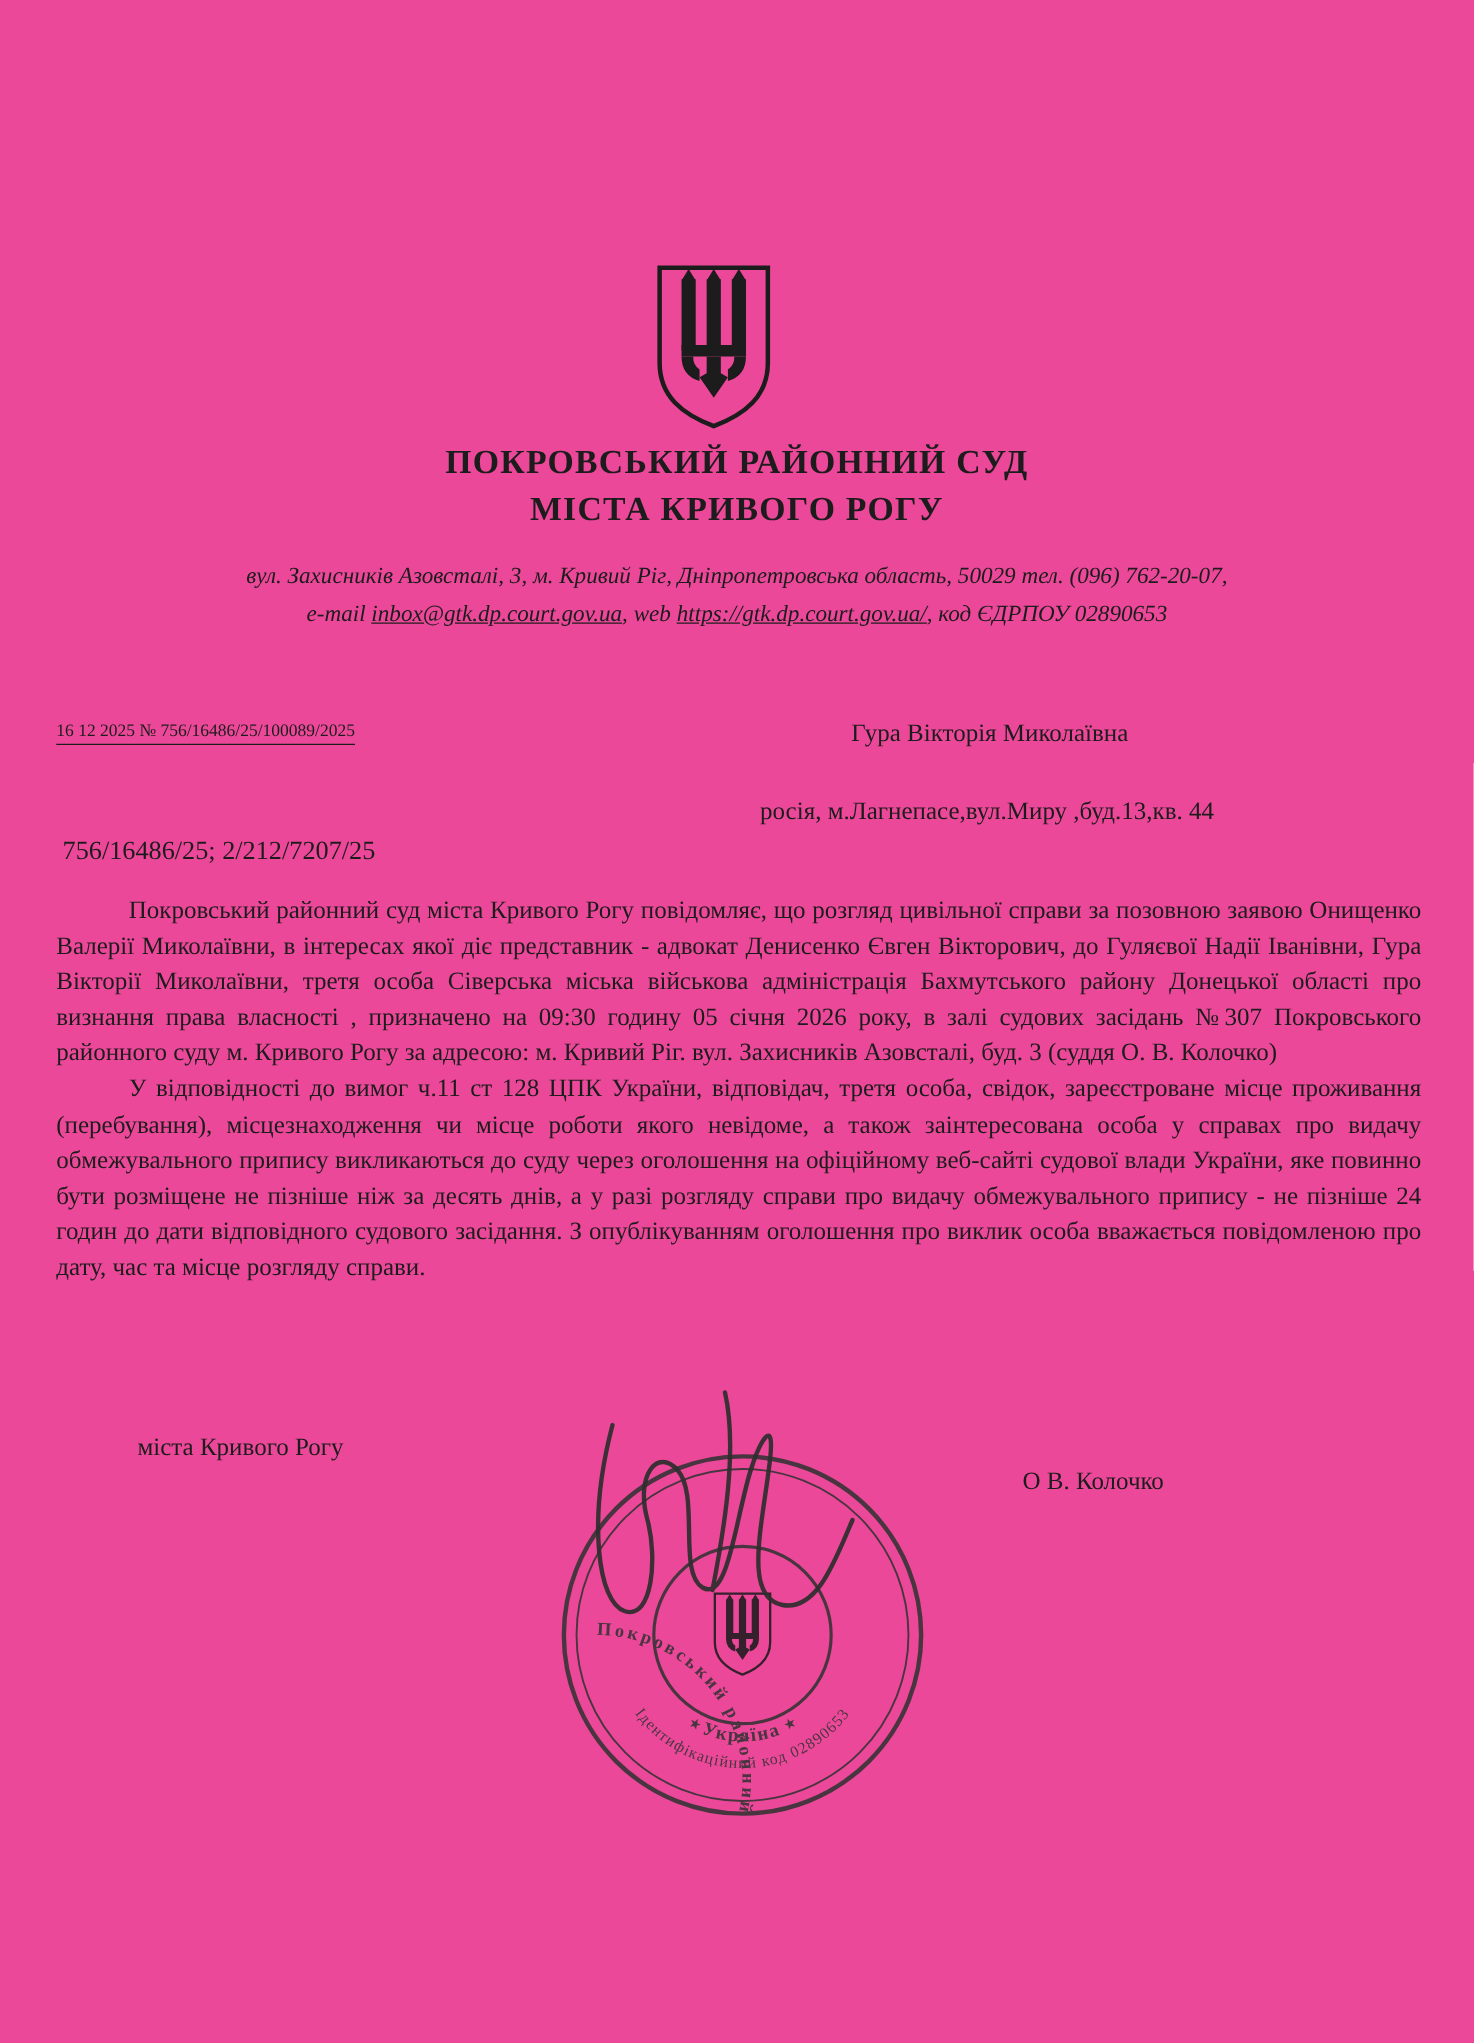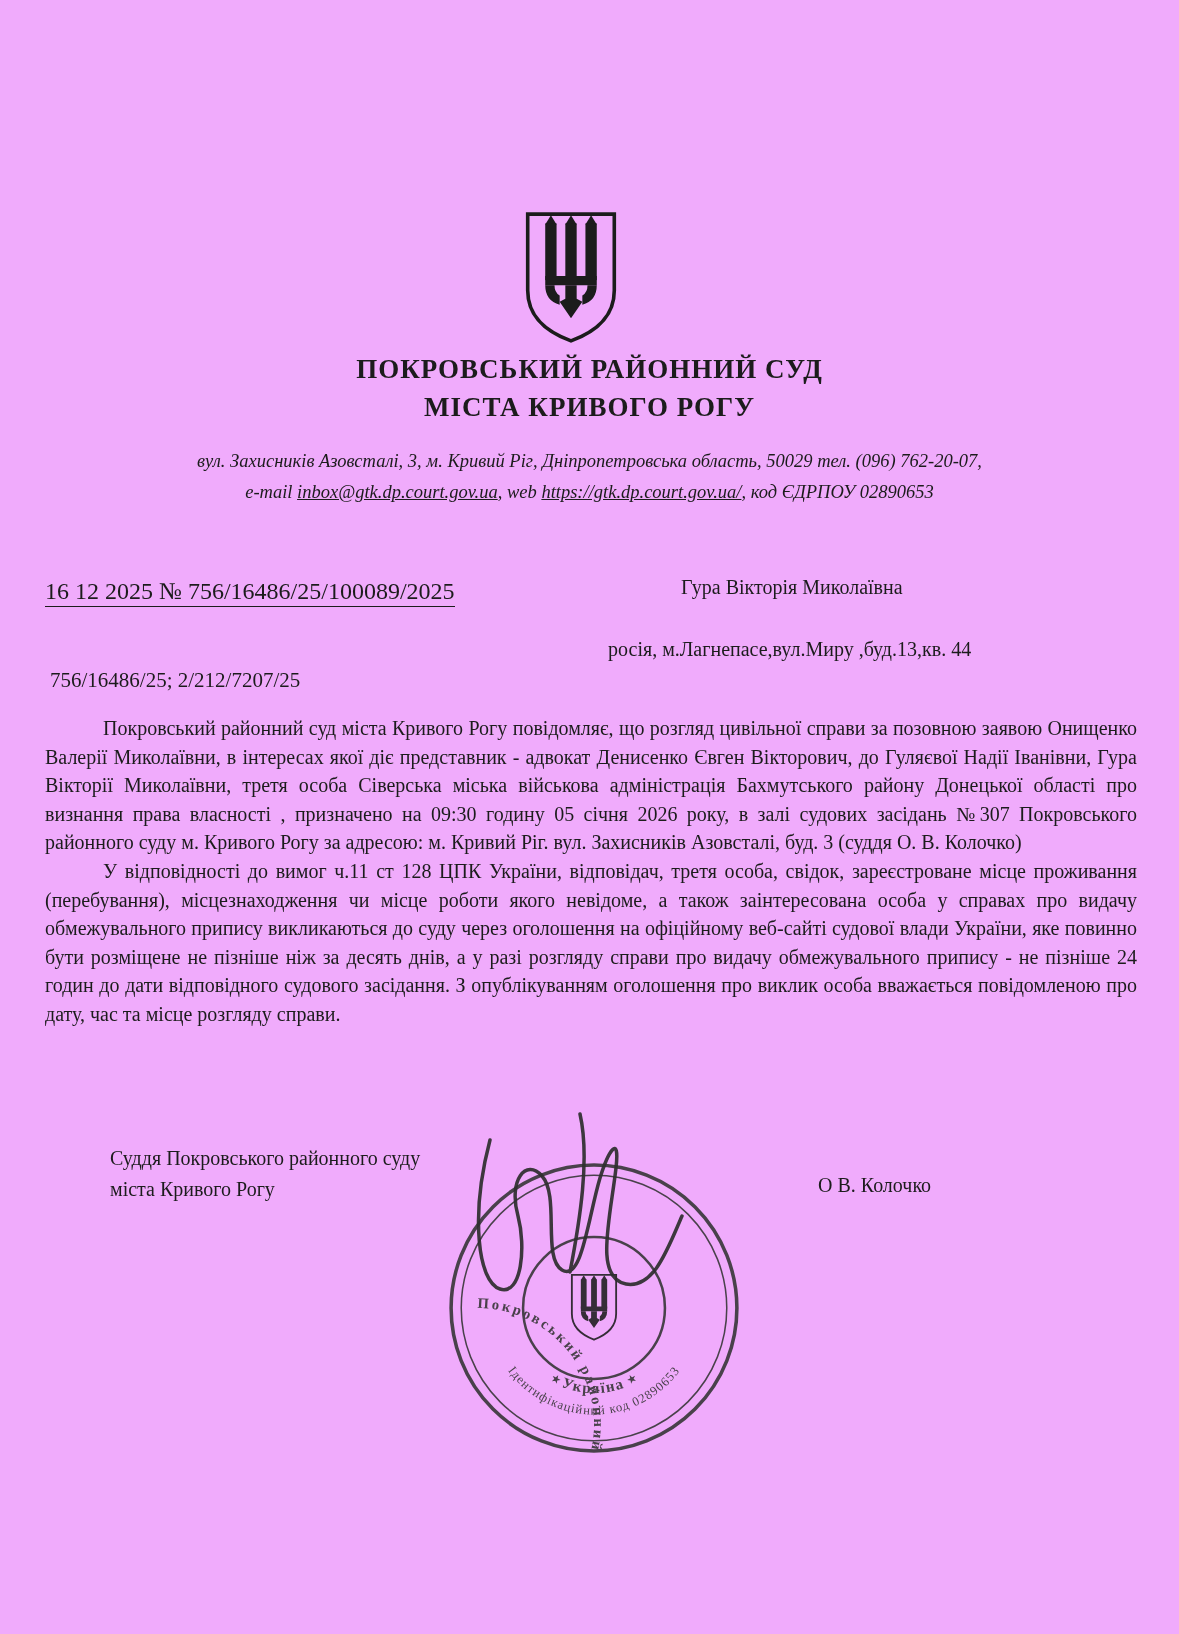--- a/index.html
+++ b/index.html
@@ -1,29 +1,29 @@
 <!DOCTYPE html>
 <html><head>
 <meta charset="utf-8">
 <style>
   * { margin:0; padding:0; box-sizing:border-box; }
   html,body { background:#ffffff; }
   body { font-family:"Liberation Serif", serif; color:#1c1c1c; }
-  .page { position:relative; width:1179px; height:1634px; background:#f0abfc; overflow:hidden; }
+  .page { position:relative; width:1179px; height:1634px; background:#ec4899; overflow:hidden; }
 
   .emblem { position:absolute; left:519px; top:210px; width:104px; height:134px; }
 
   .court-name { position:absolute; left:0; top:350px; width:1179px; text-align:center;
                 font-weight:bold; font-size:27px; letter-spacing:1px; line-height:38px; }
 
   .contact { position:absolute; left:0; top:446px; width:1179px; text-align:center;
              font-size:18.5px; line-height:31px;font-style:italic; }
   .u { text-decoration:underline; }
 
-  .ref { position:absolute; left:45px; top:578px; font-size:24px;text-align:center; }
+  .ref { position:absolute; left:45px; top:578px; font-size:14px;text-align:center; }
   .ref .inner { border-bottom:1.5px solid #1c1c1c; padding-bottom:2px; }
 
   .recipient-name   { position:absolute; left:681px; top:576px; font-size:20px; }
   .recipient-address{ position:absolute; left:608px; top:638px; font-size:20px; }
   .case-nums        { position:absolute; left:50px;  top:668px; font-size:21px; }
 
   .body-text { position:absolute; left:45px; top:714px; width:1092px;
                font-size:20px; line-height:28.6px; text-align:justify; }
   .body-text p { text-indent:58px; }
   .b { font-weight:normal;margin-top:44px; }
@@ -78,21 +78,20 @@
   <div class="recipient-address">росія, м.Лагнепасе,вул.Миру ,буд.13,кв. 44</div>
 
   <div class="case-nums">756/16486/25; 2/212/7207/25</div>
 
   <div class="body-text">
     <p><span>Покровський районний суд міста Кривого Рогу  повідомляє, що розгляд цивільної справи за позовною заявою Онищенко Валерії Миколаївни, в інтересах якої діє представник - адвокат Денисенко Євген Вікторович, до Гуляєвої Надії Іванівни, Гура Вікторії Миколаївни, третя особа Сіверська міська військова адміністрація Бахмутського району Донецької області про визнання права власності , призначено </span><span class="b">на 09:30 годину 05 січня 2026 року,</span><span> в залі судових засідань №307 Покровського районного суду м. Кривого Рогу за адресою: м. Кривий Ріг. вул. Захисників Азовсталі, буд. 3 (суддя О. В. Колочко)</span></p>
     <p>У відповідності до вимог ч.11 ст 128 ЦПК України, відповідач, третя особа, свідок, зареєстроване місце проживання (перебування), місцезнаходження чи місце роботи якого невідоме, а також заінтересована особа у справах про видачу обмежувального припису викликаються до суду через оголошення на офіційному веб-сайті судової влади України, яке повинно бути розміщене не пізніше ніж за десять днів, а у разі розгляду справи про видачу обмежувального припису - не пізніше 24 годин до дати відповідного судового засідання. З опублікуванням оголошення про виклик особа вважається повідомленою про дату, час та місце розгляду справи.</p>
   </div>
 
   <div class="sig-title">
-    <div>Суддя  Покровського районного суду</div>
     <div>міста Кривого Рогу</div>
   </div>
   <div class="judge-name">О   В.  Колочко</div>
 
   <svg class="seal" viewBox="0 0 296 296" xmlns="http://www.w3.org/2000/svg">
     <defs>
       <path id="ringPath" d="M 33 148 A 115 115 0 1 1 32.99 148"></path>
       <path id="codePath" d="M 43 148 A 105 105 0 0 0 253 148"></path>
       <path id="countryPath" d="M 64 148 A 84 84 0 0 0 232 148"></path>
     </defs>

